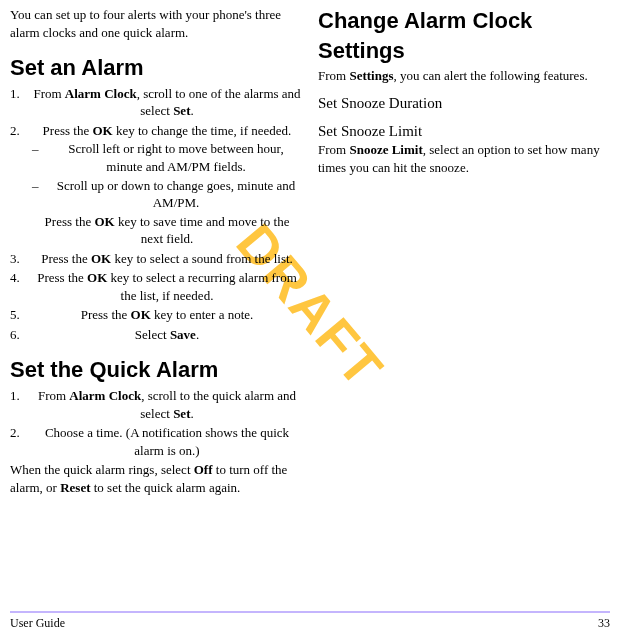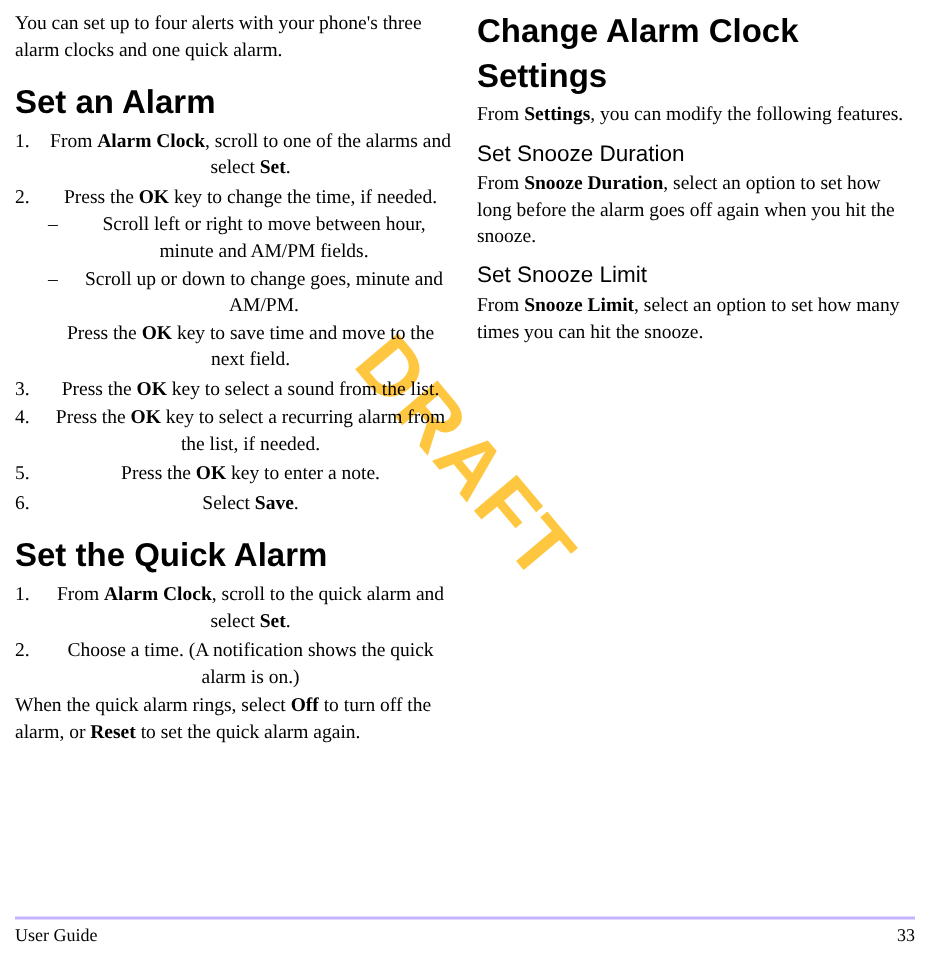--- a/index.html
+++ b/index.html
@@ -39,21 +39,21 @@
     break-inside: avoid;
   }
   h2 {
     font-family: Arial, Helvetica, sans-serif;
     font-weight: bold;
     font-size: 22px;
     margin-top: 12px;
     margin-bottom: 2px;
   }
   h3 {
-    font-family: Liberation Sans, sans-serif;
+    font-family: Liberation Serif, serif;
     font-weight: normal;
     font-size: 15px;
     margin-top: 8px;
     margin-bottom: 0px;
   }
   p { margin-bottom: 2px; }
   ol { list-style: none; padding-left: 0; counter-reset: item; }
   ol > li { padding-left: 22px; position: relative; margin-bottom: 2px; text-align: center; }
   ol > li::before {
     counter-increment: item;
@@ -141,27 +141,24 @@
         <span>From </span><strong>Alarm Clock</strong><span>, scroll to the quick alarm and select </span><strong>Set</strong><span>.</span>
       </li>
       <li>Choose a time. (A notification shows the quick alarm is on.)</li>
     </ol>
     <p>
       <span>When the quick alarm rings, select </span><strong>Off</strong><span> to turn off the alarm, or </span><strong>Reset</strong><span> to set the quick alarm again.</span>
     </p>
 
     <h2>Change Alarm Clock Settings</h2>
     <p>
-      <span>From </span><strong>Settings</strong><span>, you can modify the following features.</span>
+      <span>From </span><strong>Settings</strong><span>, you can alert the following features.</span>
     </p>
 
     <h3>Set Snooze Duration</h3>
-    <p>
-      <span>From </span><strong>Snooze Duration</strong><span>, select an option to set how long before the alarm goes off again when you hit the snooze.</span>
-    </p>
 
     <h3>Set Snooze Limit</h3>
     <p>
       <span>From </span><strong>Snooze Limit</strong><span>, select an option to set how many times you can hit the snooze.</span>
     </p>
 
   </div>
 
   <div class="footer">
     <span>User Guide</span>

